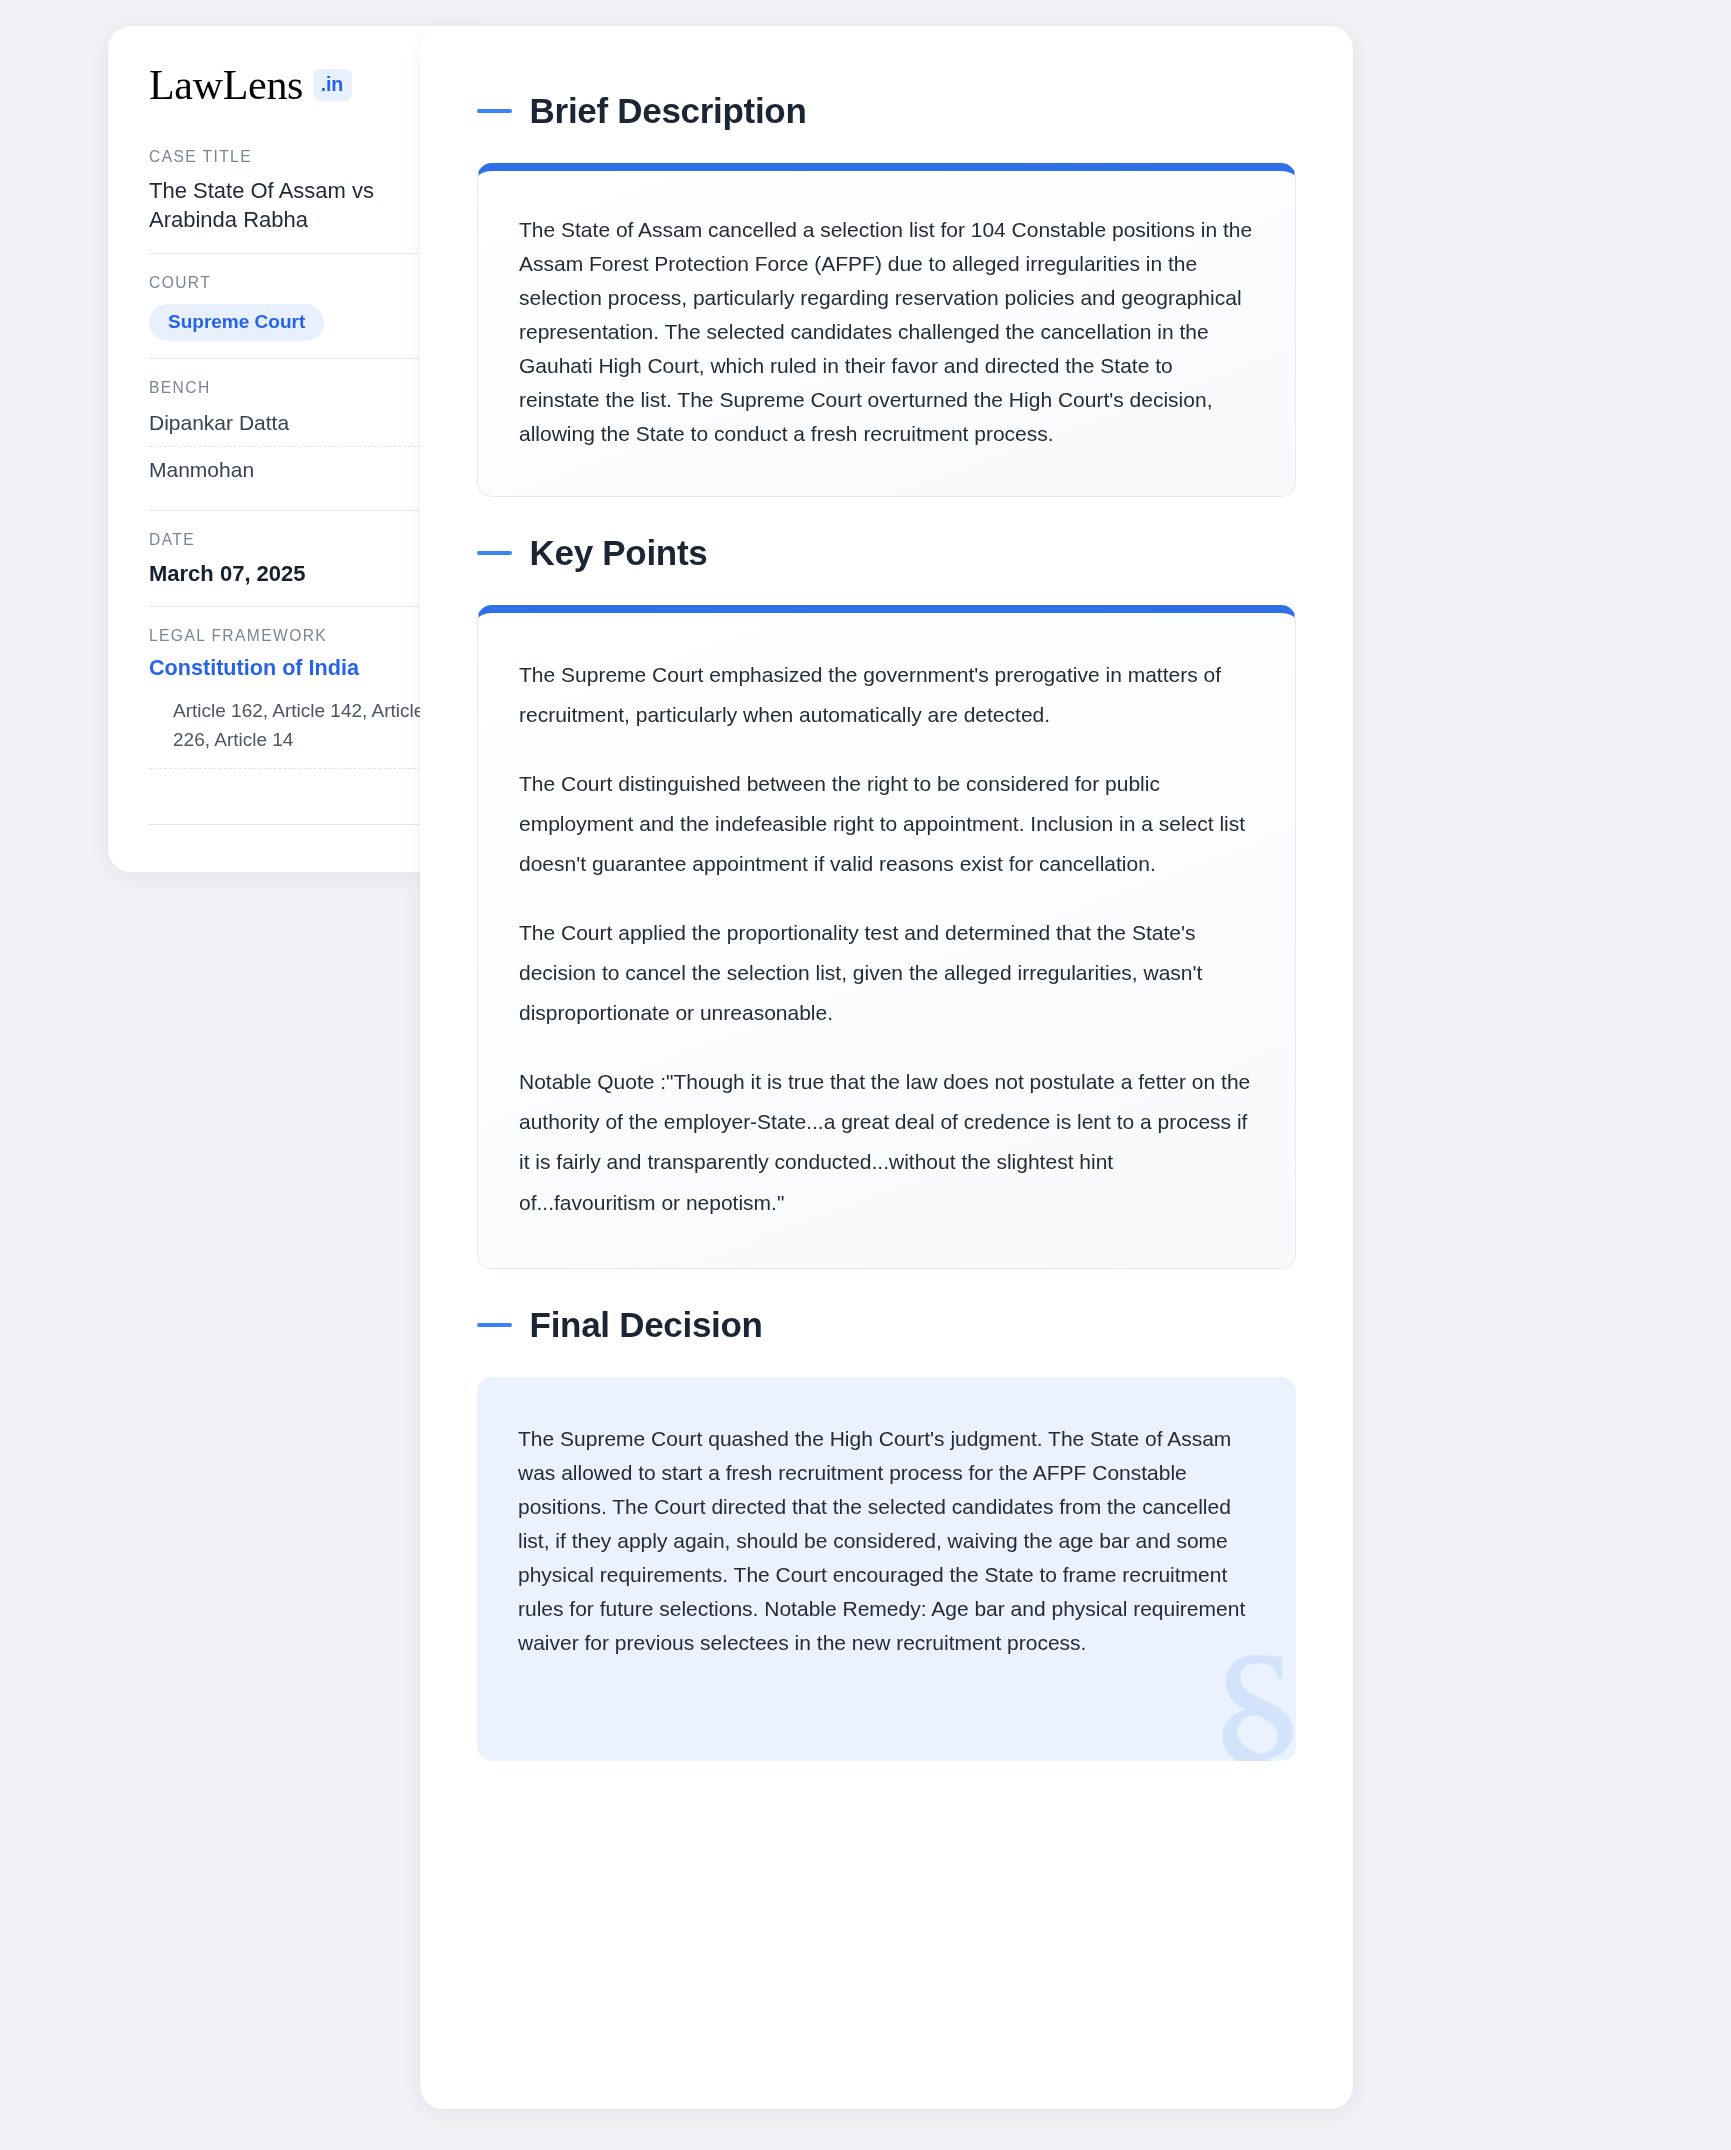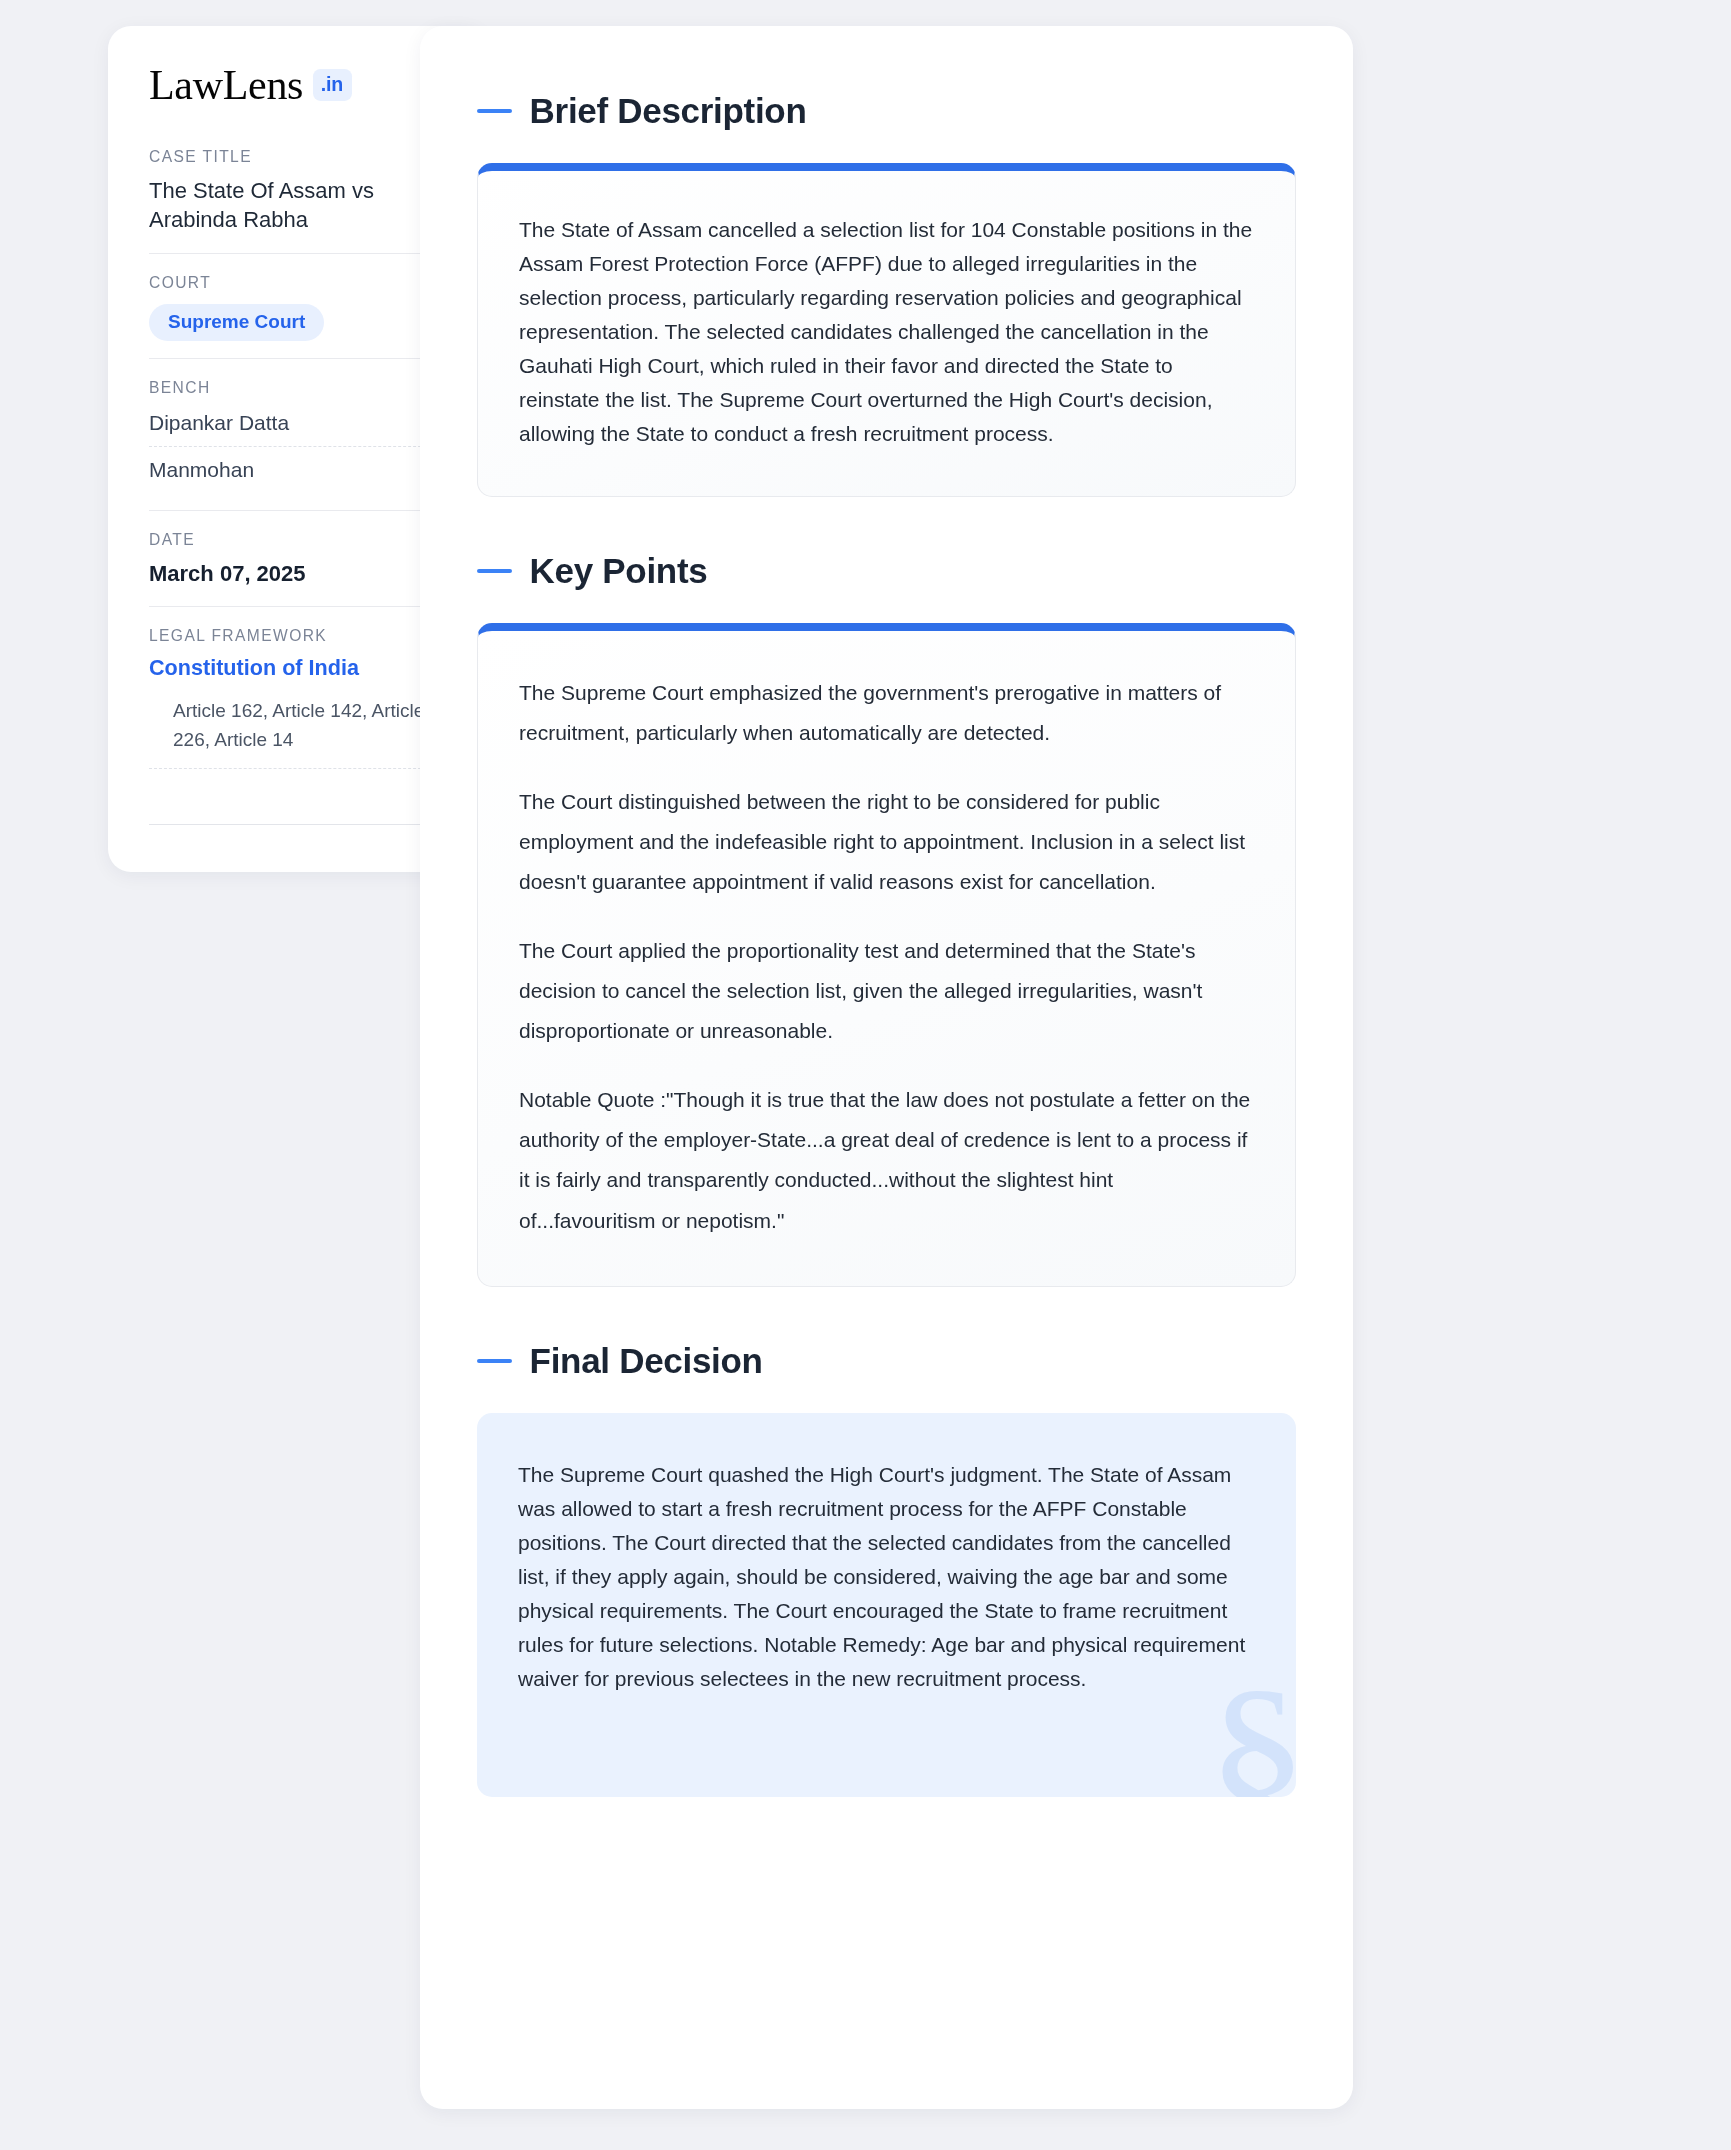--- a/index.html
+++ b/index.html
@@ -130,21 +130,21 @@
   .main-wrap { flex: none; width: 933px; }
 
   .main {
     background: #ffffff;
     border-radius: 23px;
     box-shadow: 0 4px 19px rgba(24, 38, 64, 0.06);
     padding: 65px 57px 81px 57px;
     min-height: 2083px;
   }
 
-  .section { margin-bottom: 54px; }
+  .section { margin-bottom: 36px; }
   .section:last-child { margin-bottom: 0; }
 
   .section-heading {
     display: flex;
     align-items: center;
     gap: 17.6px;
     margin-bottom: 32px;
   }
   .heading-dash {
     width: 35px;

